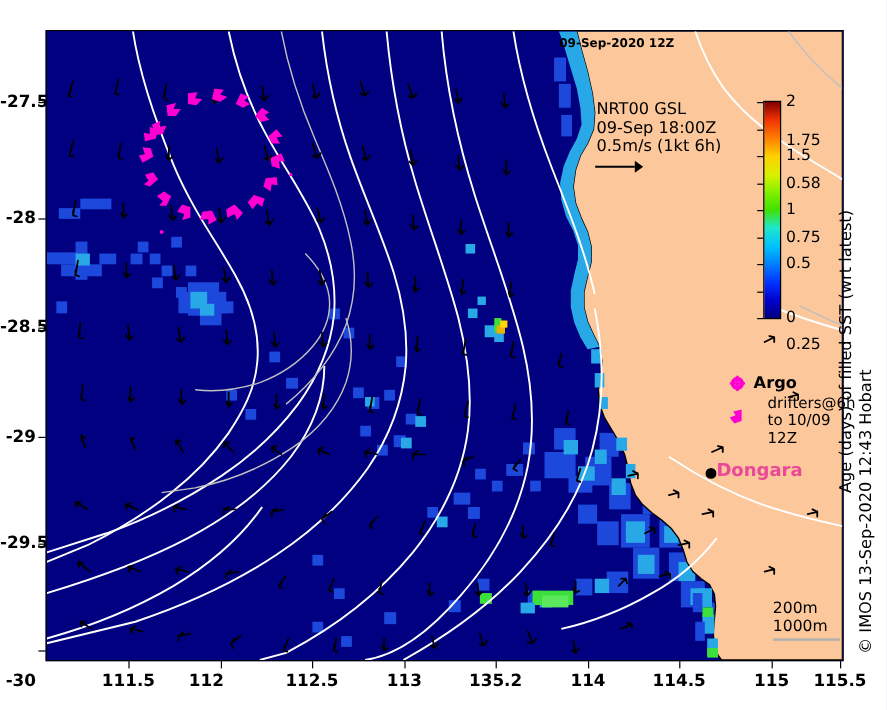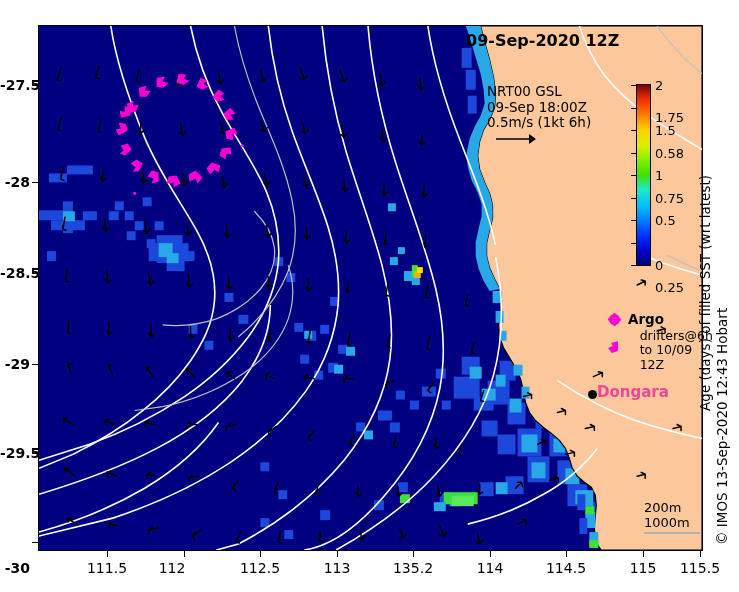--- a/index.html
+++ b/index.html
@@ -8,26 +8,26 @@
   .abs{position:absolute;}
   
   #plot-frame{left:38px;top:25px;width:665px;height:526px;
               border:1px solid #000;box-sizing:border-box;overflow:hidden;background:#000080;}
   #ocean-layer{position:absolute;left:0;top:0;width:100%;height:100%;}
   
   .tick{position:absolute;background:#000;}
   .xtick{width:1px;height:6px;top:551px;}
   .ytick{height:1px;width:6px;left:32px;}
   .xlabel{position:absolute;top:560px;font-size:14px;color:#000;
-          font-weight:normal;transform:translateX(-50%);white-space:nowrap;text-align:center;}
+          font-weight:bold;transform:translateX(-50%);white-space:nowrap;text-align:center;}
   .ylabel{position:absolute;left:0;width:30px;text-align:right;font-size:14px;
           color:#000;font-weight:bold;transform:translateY(-50%);white-space:nowrap;}
   
-  #date-title{left:466px;top:31px;font-size:16px;font-weight:bold;color:#000;letter-spacing:0px;}
-  #gsl-block{left:487px;top:84px;font-size:13.5px;color:#000;line-height:15.5px;white-space:nowrap;}
+  #date-title{left:466px;top:31px;font-size:10px;font-weight:bold;color:#000;letter-spacing:0px;}
+  #gsl-block{left:497px;top:84px;font-size:13.5px;color:#000;line-height:15.5px;white-space:nowrap;}
   #vel-arrow{left:495px;top:132px;}
   #dongara-label{left:597px;top:383px;font-size:15px;font-weight:bold;color:#ec4899;}
   #dongara-dot{left:588px;top:390px;width:9px;height:9px;border-radius:50%;background:#000;}
   
   #legend{left:608px;top:312px;width:105px;font-size:12.5px;color:#000;line-height:14.5px;}
   #legend .argo-row{display:flex;align-items:center;gap:7px;}
   #legend .argo-text{font-weight:bold;font-size:13.5px;}
   #legend .drifter-row{display:flex;align-items:flex-start;gap:22px;margin-top:2px;}
   
   #colorbar-wrap{left:636px;top:84px;}

